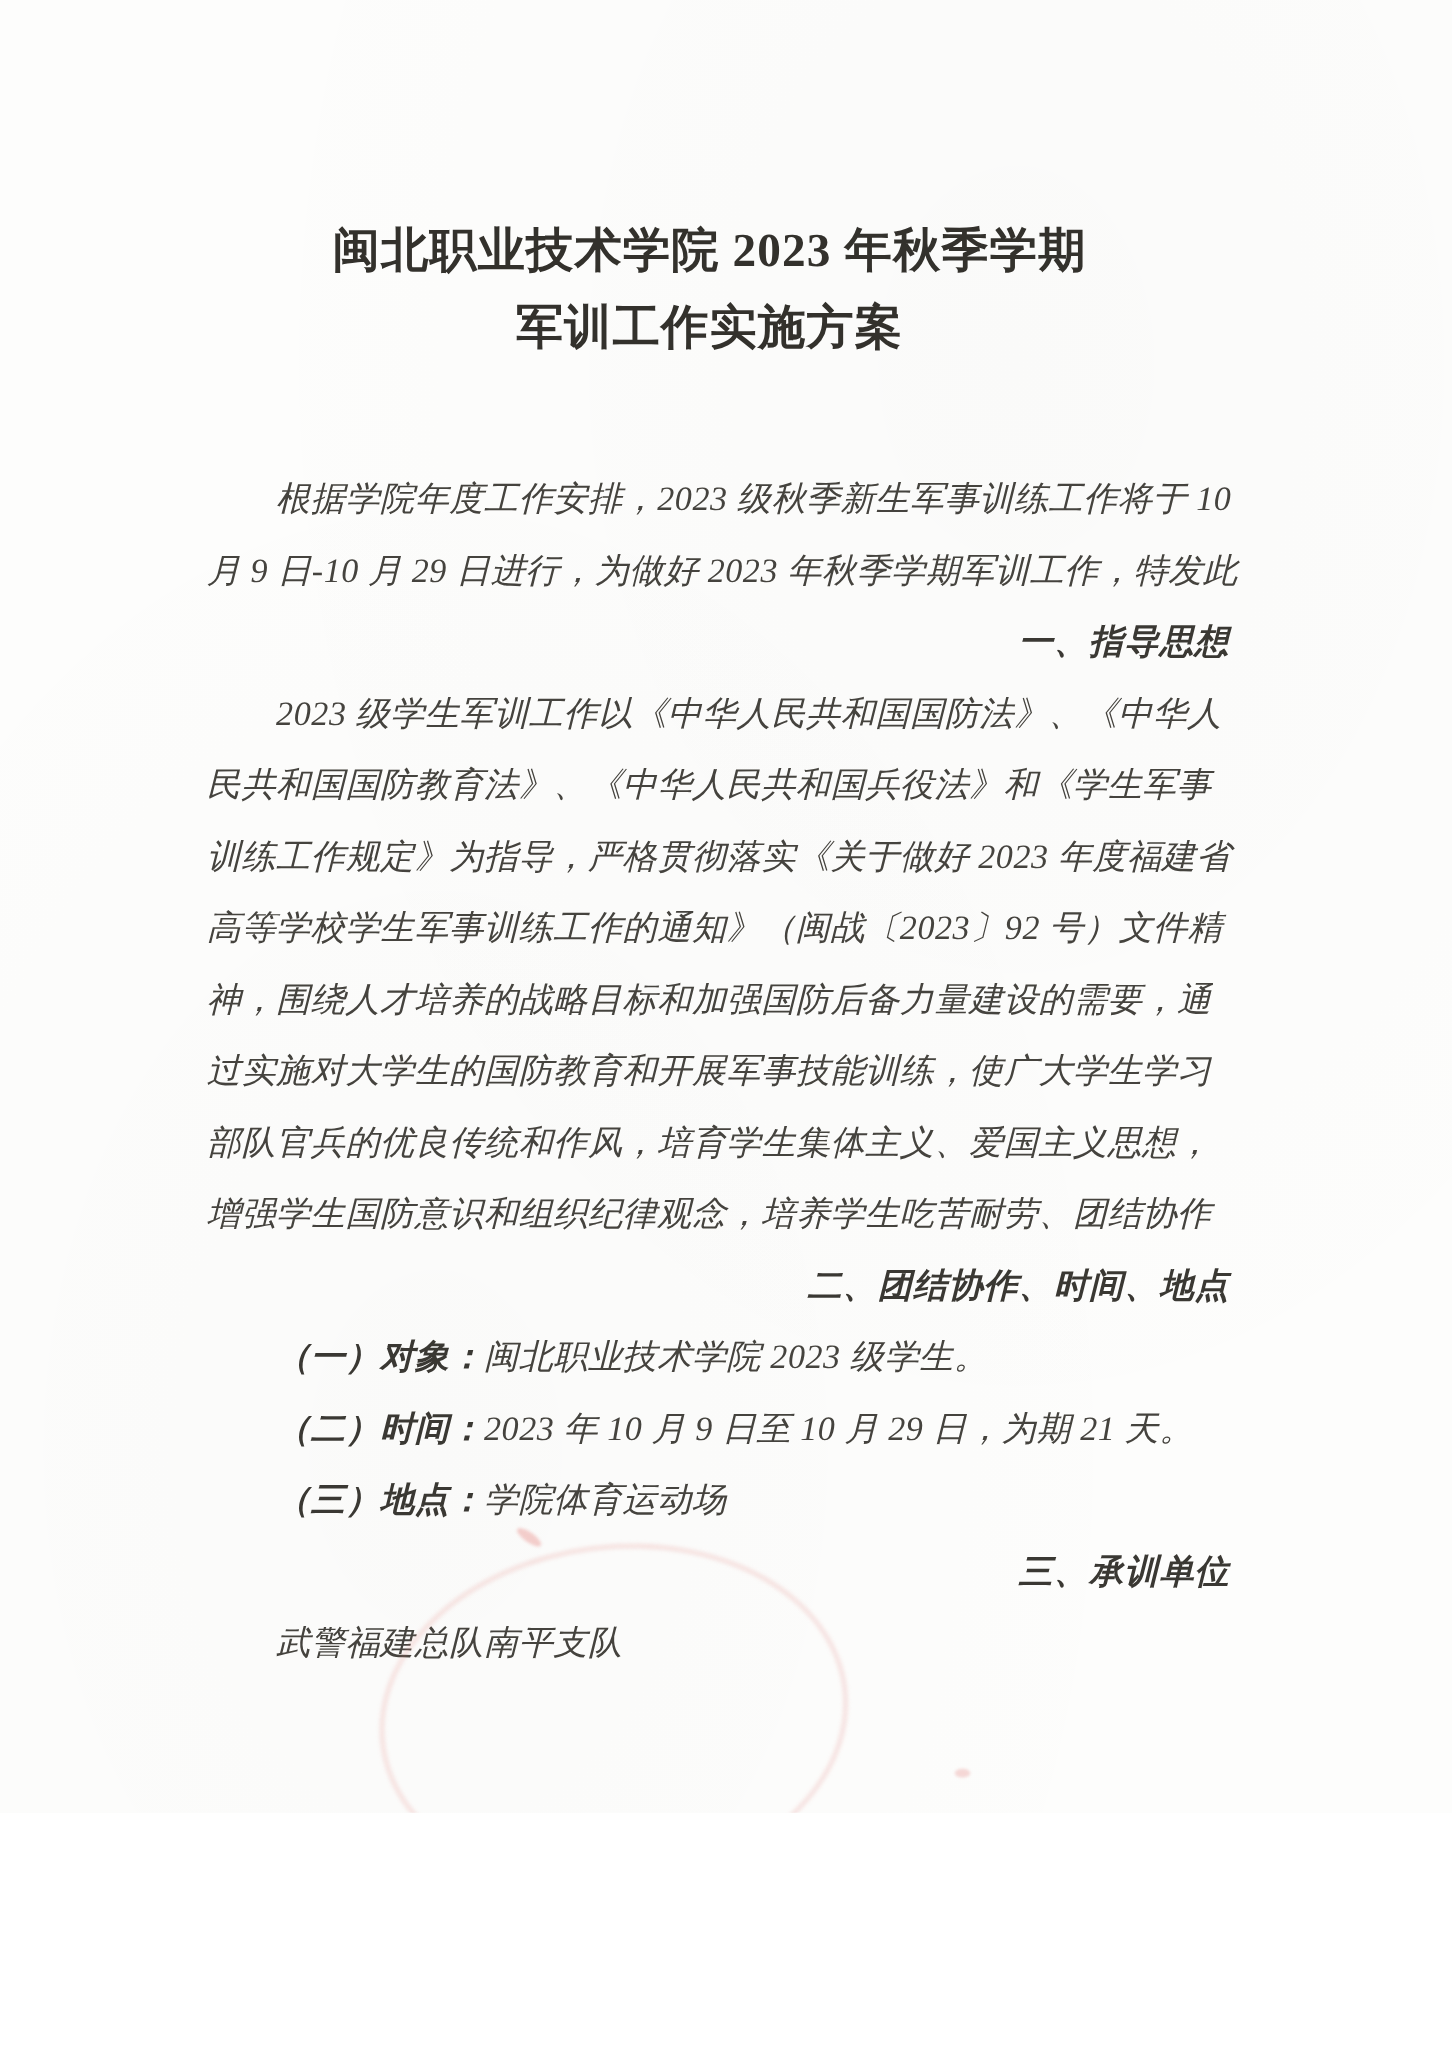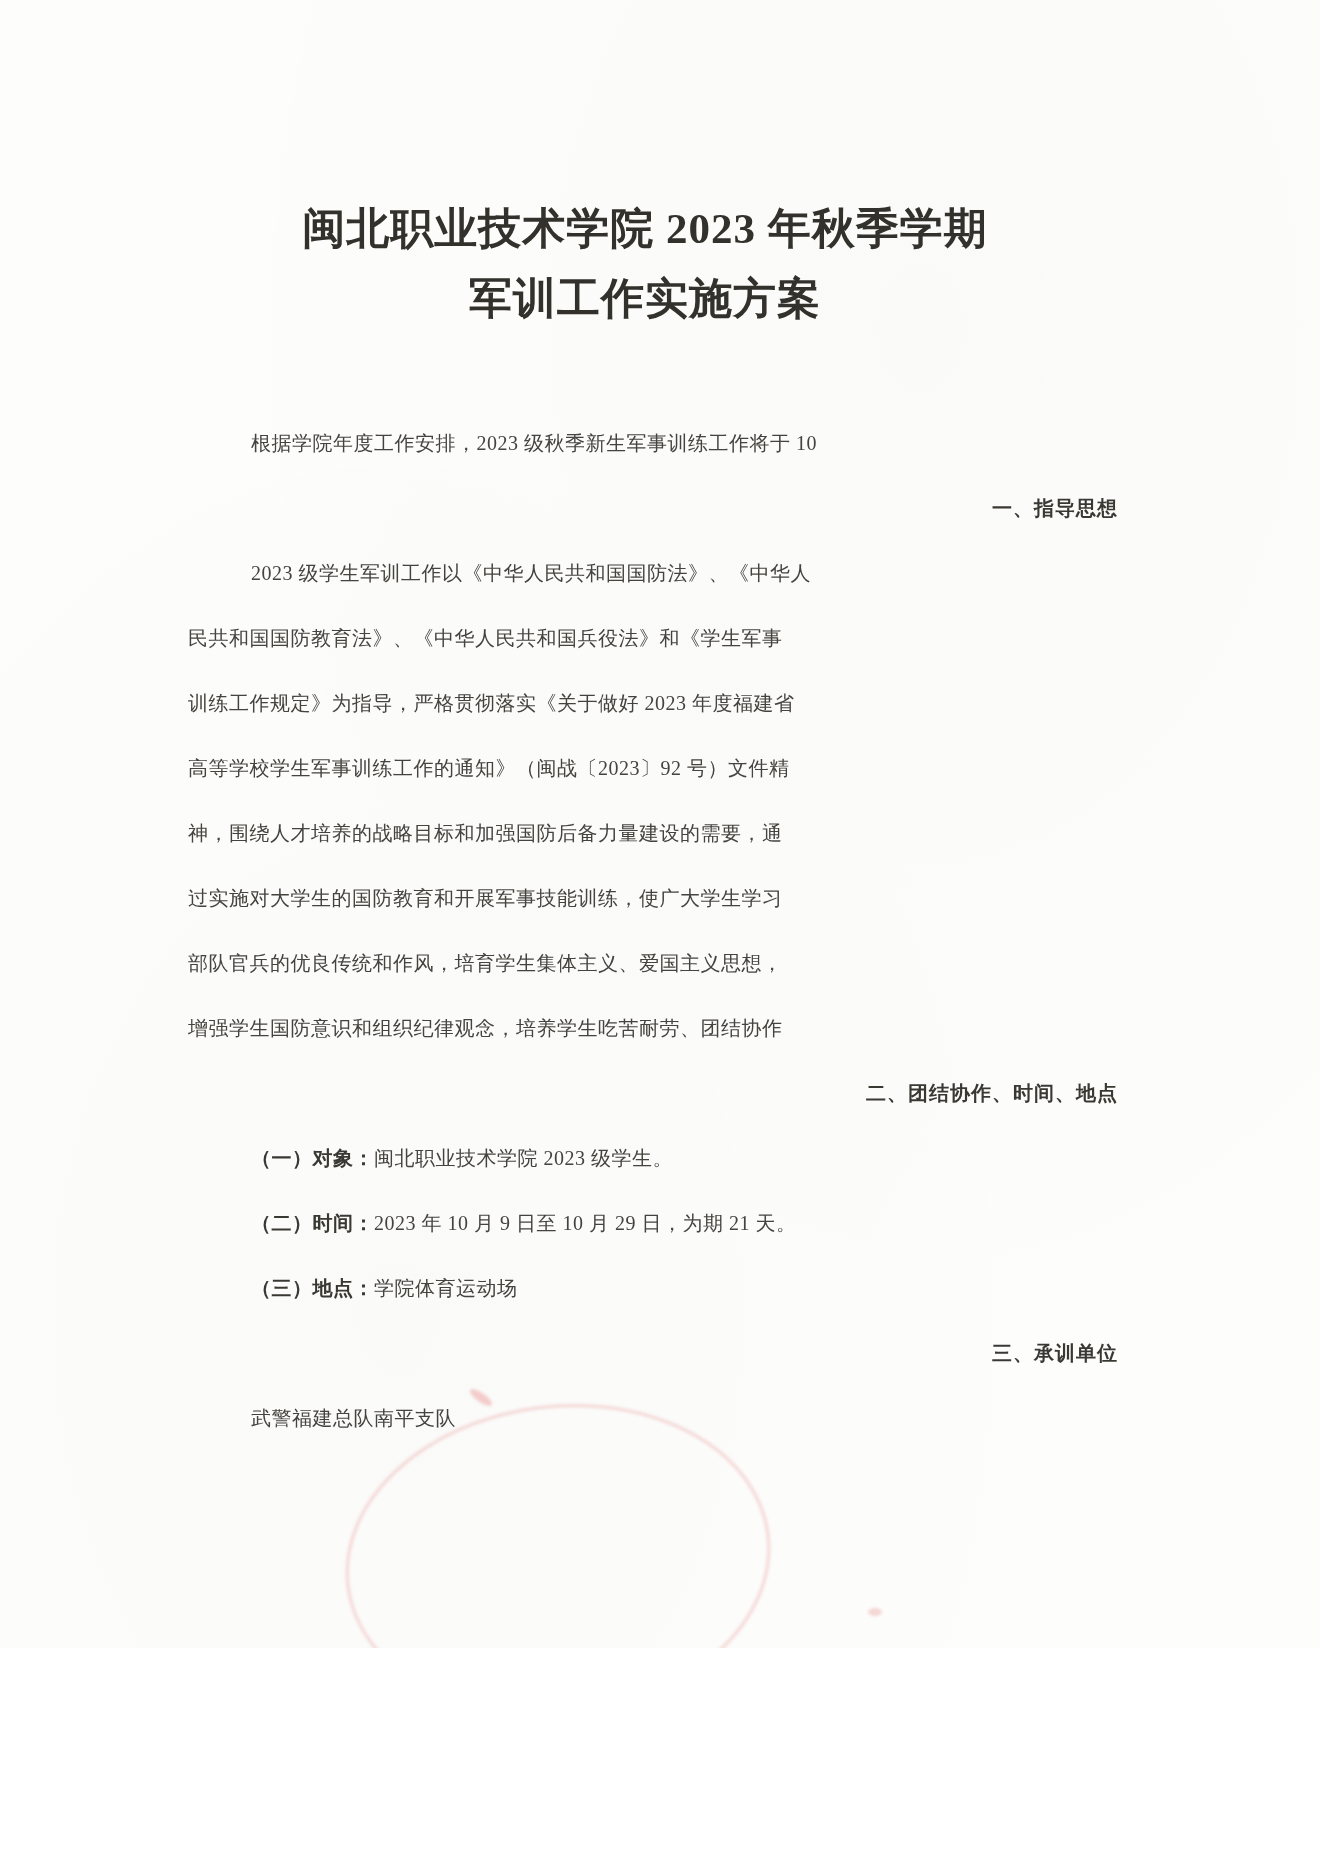--- a/index.html
+++ b/index.html
@@ -23,25 +23,26 @@
     text-align:center;
     font-weight:bold;
     font-size:43px;
     line-height:70px;
     color:#33312c;
     letter-spacing:1px;
   }
   .doc-title .t-line{white-space:nowrap;}
   
   .body-text{
-    position:absolute;left:188px;top:411px;width:930px;
-    font-size:20px;
+    position:absolute;left:188px;top:421px;width:930px;
+    font-size:31px;
     line-height:65px;
     color:#45433e;
     letter-spacing:0.5px;
+    font-style:italic;
   }
   .line{height:65px;white-space:nowrap;}
   .indent{padding-left:63px;}
   .heading{
     padding-left:63px;
     font-family:"Liberation Sans", sans-serif;
     font-weight:bold;
     color:#3a3833;
     letter-spacing:1px;
     text-align:right;
@@ -89,20 +90,21 @@
 
 <div class="page">
 
   <div class="doc-title">
     <div class="t-line">闽北职业技术学院 2023 年秋季学期</div>
     <div class="t-line">军训工作实施方案</div>
   </div>
 
   <div class="body-text">
     <div class="line indent">根据学院年度工作安排，2023 级秋季新生军事训练工作将于 10</div>
+    <div class="line">月 9 日-10 月 29 日进行，为做好 2023 年秋季学期军训工作，特发此</div>
     <div class="line heading">一、指导思想</div>
     <div class="line indent">2023 级学生军训工作以《中华人民共和国国防法》、《中华人</div>
     <div class="line">民共和国国防教育法》、《中华人民共和国兵役法》和《学生军事</div>
     <div class="line">训练工作规定》为指导，严格贯彻落实《关于做好 2023 年度福建省</div>
     <div class="line">高等学校学生军事训练工作的通知》（闽战〔2023〕92 号）文件精</div>
     <div class="line">神，围绕人才培养的战略目标和加强国防后备力量建设的需要，通</div>
     <div class="line">过实施对大学生的国防教育和开展军事技能训练，使广大学生学习</div>
     <div class="line">部队官兵的优良传统和作风，培育学生集体主义、爱国主义思想，</div>
     <div class="line">增强学生国防意识和组织纪律观念，培养学生吃苦耐劳、团结协作</div>
     <div class="line heading">二、团结协作、时间、地点</div>

